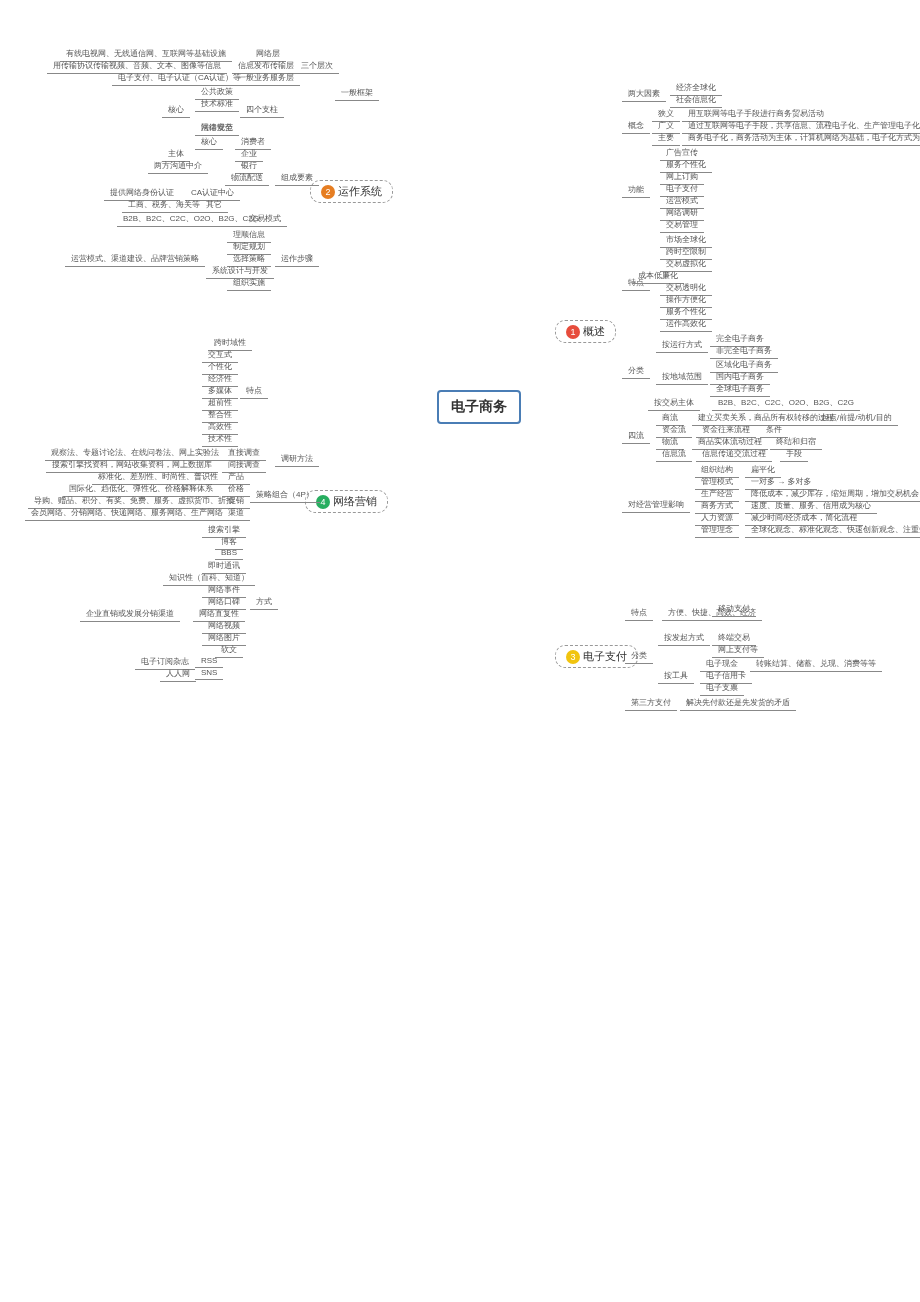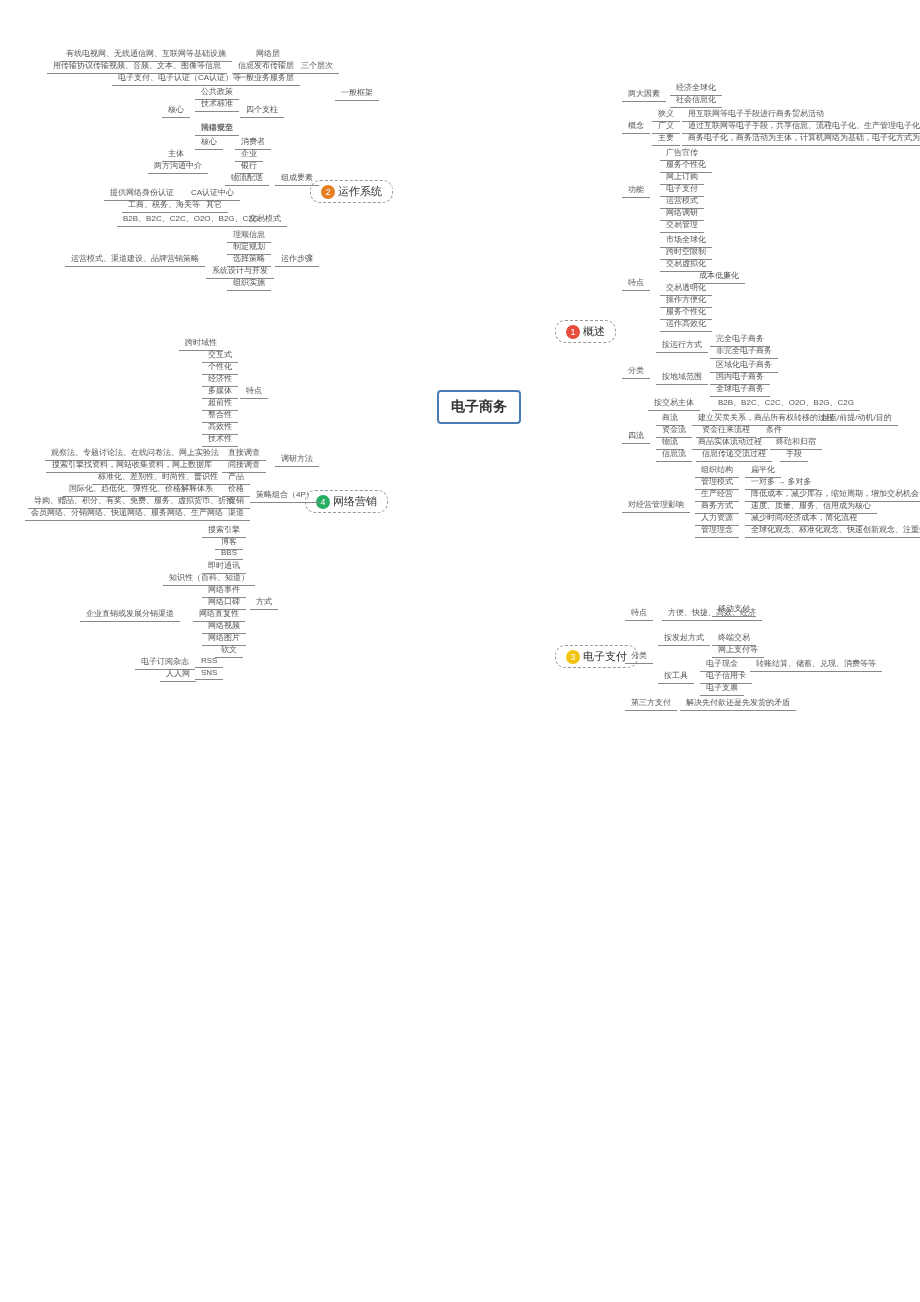--- a/index.html
+++ b/index.html
@@ -41,21 +41,21 @@
 <div class="node leaf" style="left:660px;top:169px">网上订购</div>
 <div class="node leaf" style="left:660px;top:181px">电子支付</div>
 <div class="node leaf" style="left:660px;top:193px">运营模式</div>
 <div class="node leaf" style="left:660px;top:205px">网络调研</div>
 <div class="node leaf" style="left:660px;top:217px">交易管理</div>
 
 <div class="node leaf" style="left:622px;top:275px">特点</div>
 <div class="node leaf" style="left:660px;top:232px">市场全球化</div>
 <div class="node leaf" style="left:660px;top:244px">跨时空限制</div>
 <div class="node leaf" style="left:660px;top:256px">交易虚拟化</div>
-<div class="node leaf" style="left:693px;top:268px">成本低廉化</div>
+<div class="node leaf" style="left:632px;top:268px">成本低廉化</div>
 <div class="node leaf" style="left:660px;top:280px">交易透明化</div>
 <div class="node leaf" style="left:660px;top:292px">操作方便化</div>
 <div class="node leaf" style="left:660px;top:304px">服务个性化</div>
 <div class="node leaf" style="left:660px;top:316px">运作高效化</div>
 
 <div class="node leaf" style="left:622px;top:363px">分类</div>
 <div class="node leaf" style="left:656px;top:337px">按运行方式</div>
 <div class="node leaf" style="left:710px;top:331px">完全电子商务</div>
 <div class="node leaf" style="left:710px;top:343px">非完全电子商务</div>
 <div class="node leaf" style="left:656px;top:369px">按地域范围</div>
@@ -141,21 +141,21 @@
 <div class="node leaf" style="left:243px;top:211px">交易模式</div>
 
 <div class="node leaf" style="left:227px;top:227px">理顺信息</div>
 <div class="node leaf" style="left:227px;top:239px">制定规划</div>
 <div class="node leaf" style="left:65px;top:251px">运营模式、渠道建设、品牌营销策略</div>
 <div class="node leaf" style="left:227px;top:251px">选择策略</div>
 <div class="node leaf" style="left:275px;top:251px">运作步骤</div>
 <div class="node leaf" style="left:206px;top:263px">系统设计与开发</div>
 <div class="node leaf" style="left:227px;top:275px">组织实施</div>
 
-<div class="node leaf" style="left:179px;top:335px">跨时域性</div>
+<div class="node leaf" style="left:208px;top:335px">跨时域性</div>
 <div class="node leaf" style="left:202px;top:347px">交互式</div>
 <div class="node leaf" style="left:202px;top:359px">个性化</div>
 <div class="node leaf" style="left:202px;top:371px">经济性</div>
 <div class="node leaf" style="left:202px;top:383px">多媒体</div>
 <div class="node leaf" style="left:240px;top:383px">特点</div>
 <div class="node leaf" style="left:202px;top:395px">超前性</div>
 <div class="node leaf" style="left:202px;top:407px">整合性</div>
 <div class="node leaf" style="left:202px;top:419px">高效性</div>
 <div class="node leaf" style="left:202px;top:431px">技术性</div>
 

